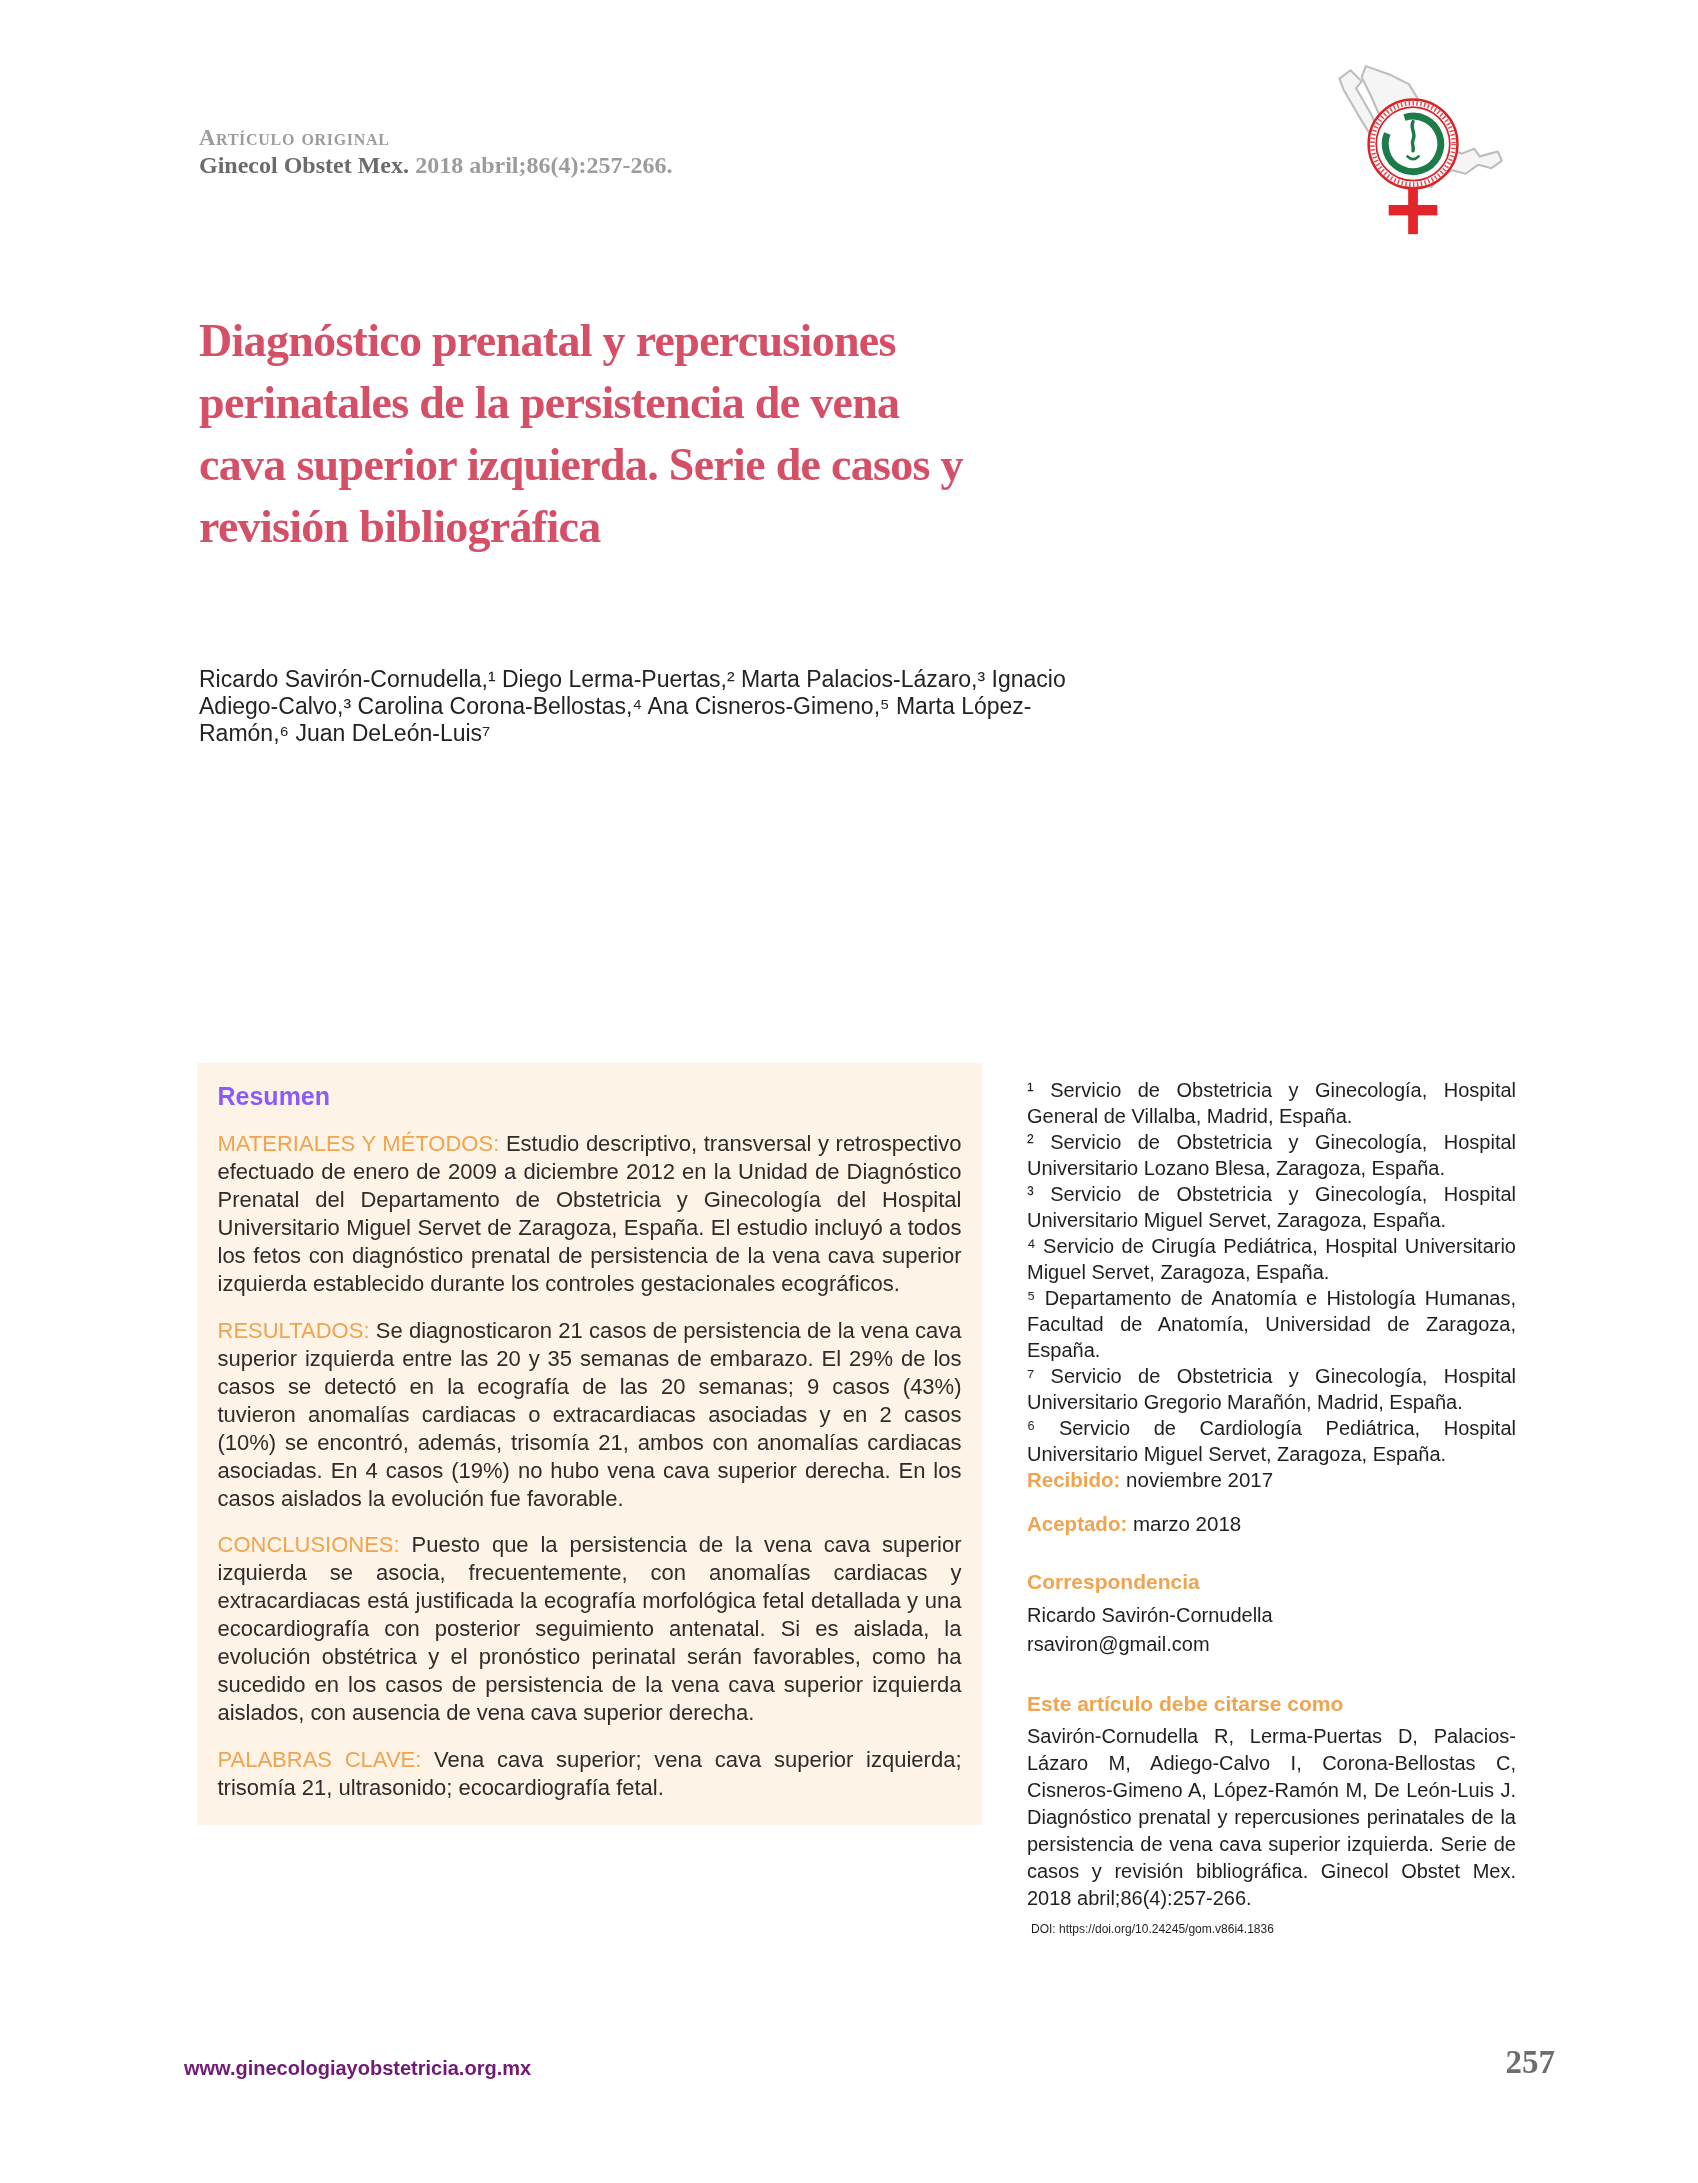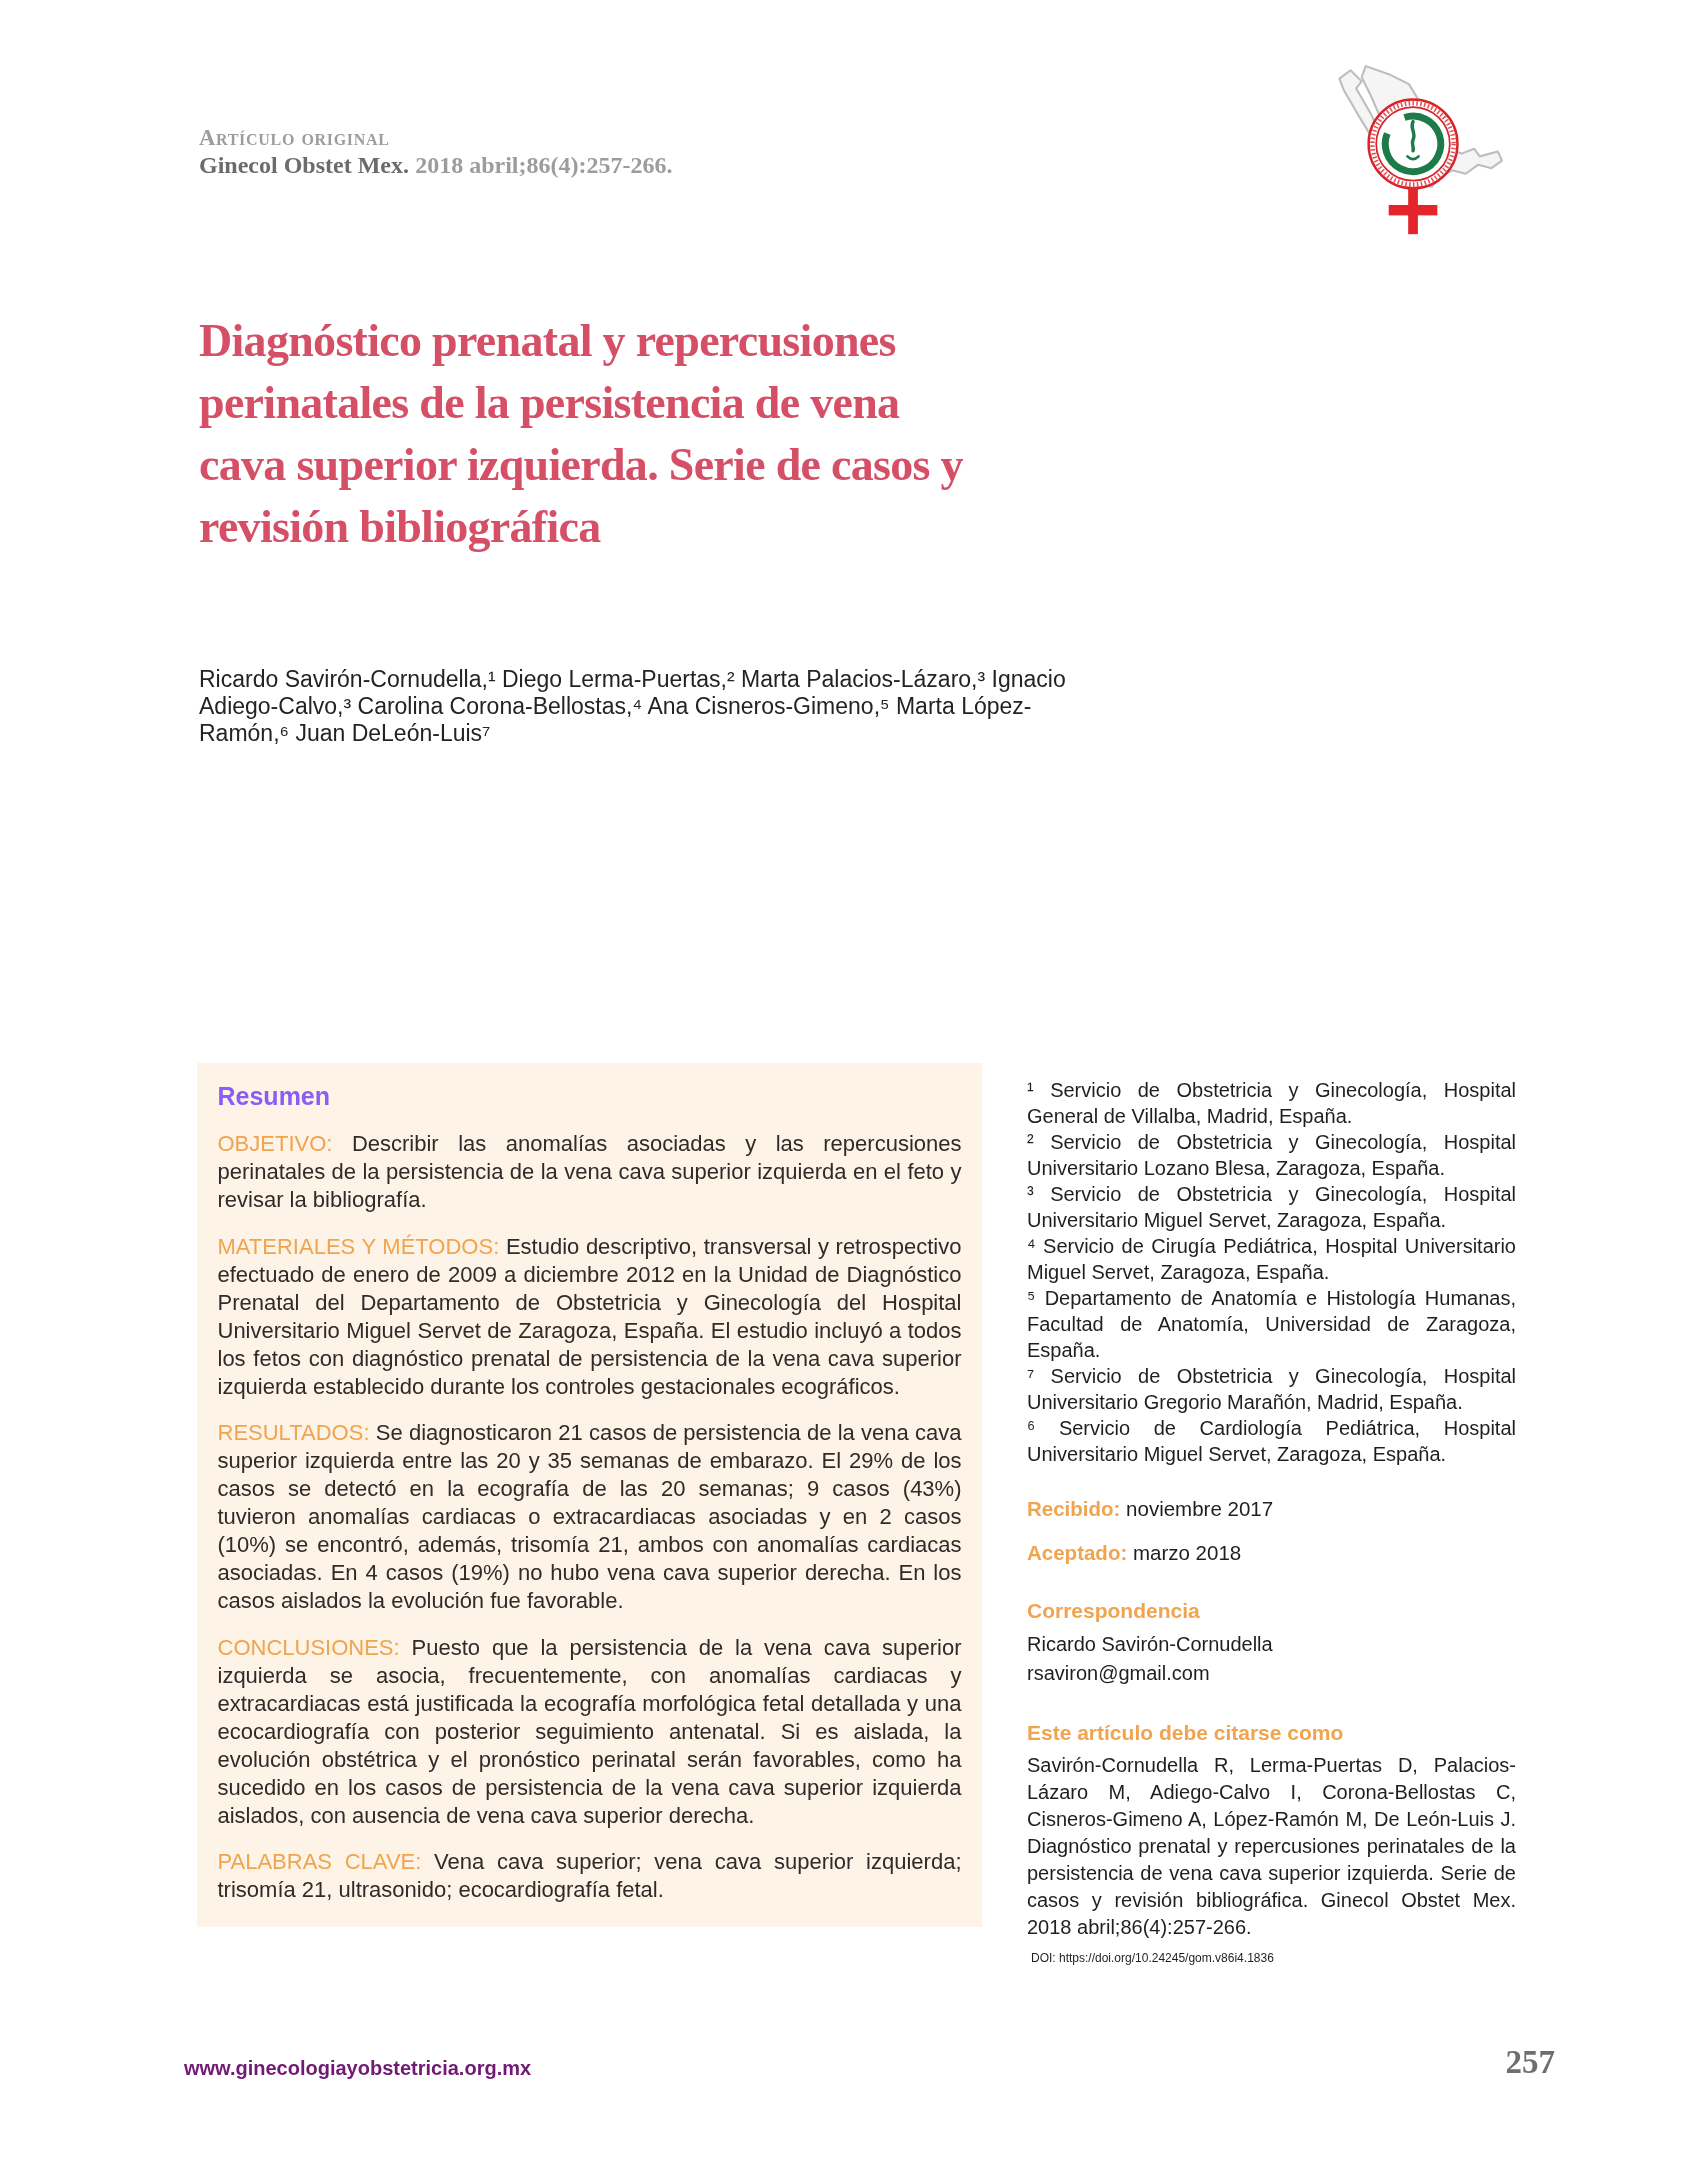--- a/index.html
+++ b/index.html
@@ -20,21 +20,21 @@
   
   .abstract-box{position:absolute;left:197px;top:1063px;width:785px;box-sizing:border-box;padding:19px 20.5px 23px 20.5px;background:#fdf3e7;}
   .abstract-box h2{margin:0 0 19px 0;font-size:25px;font-weight:700;color:#8b5cf6;}
   .abstract-box p{margin:0 0 18.5px 0;font-size:22px;line-height:28px;color:#2f2b28;text-align:justify;}
   .abstract-box p:last-child{margin-bottom:0;}
   .sec-label{color:#f0a44e;}
 
   
   .side{position:absolute;left:1027px;top:1077px;width:489px;color:#1f1f1f;}
   .affil{font-size:20px;line-height:26px;text-align:justify;}
-  .meta-line{font-size:20.5px;line-height:26px;margin-top:29px;}
+  .meta-line{font-size:20.5px;line-height:26px;}
   .meta-line + .meta-line{margin-top:18px;}
   .olabel{color:#f0a44e;font-weight:700;}
   .side h3{margin:33px 0 6.8px 0;font-size:21px;font-weight:700;color:#f0a44e;}
   .corr-line{font-size:20px;line-height:29px;}
   .citation{margin:4.1px 0 0 0;font-size:20px;line-height:27px;text-align:justify;}
   .doi{margin:4px;font-size:12px;line-height:27px;}
 
   
   .site{position:absolute;left:184px;top:2057px;font-size:20px;font-weight:700;color:#701a75;}
   .pageno{position:absolute;left:1466px;top:2044px;width:89px;text-align:right;font-family:"Liberation Serif",serif;font-weight:700;font-size:33px;color:#6e6e6e;}
@@ -69,21 +69,20 @@
       <rect x="113" y="190" width="14" height="68" fill="#e3242b"></rect>
       <rect x="85" y="216" width="70" height="15" fill="#e3242b"></rect>
     </g>
   </svg>
 
   <h1 class="title">Diagnóstico prenatal y repercusiones perinatales de la persistencia de vena cava superior izquierda. Serie de casos y revisión bibliográfica</h1>
   <p class="authors">Ricardo Savirón-Cornudella,¹ Diego Lerma-Puertas,² Marta Palacios-Lázaro,³ Ignacio Adiego-Calvo,³ Carolina Corona-Bellostas,⁴ Ana Cisneros-Gimeno,⁵ Marta López-Ramón,⁶ Juan DeLeón-Luis⁷</p>
 
   <div class="abstract-box">
     <h2>Resumen</h2>
-    <p><span class="sec-label">OBJETIVO:</span> <span>Describir las anomalías asociadas y las repercusiones perinatales de la persistencia de la vena cava superior izquierda en el feto y revisar la bibliografía.</span></p>
     <p><span class="sec-label">MATERIALES Y MÉTODOS:</span> <span>Estudio descriptivo, transversal y retrospectivo efectuado de enero de 2009 a diciembre 2012 en la Unidad de Diagnóstico Prenatal del Departamento de Obstetricia y Ginecología del Hospital Universitario Miguel Servet de Zaragoza, España. El estudio incluyó a todos los fetos con diagnóstico prenatal de persistencia de la vena cava superior izquierda establecido durante los controles gestacionales ecográficos.</span></p>
     <p><span class="sec-label">RESULTADOS:</span> <span>Se diagnosticaron 21 casos de persistencia de la vena cava superior izquierda entre las 20 y 35 semanas de embarazo. El 29% de los casos se detectó en la ecografía de las 20 semanas; 9 casos (43%) tuvieron anomalías cardiacas o extracardiacas asociadas y en 2 casos (10%) se encontró, además, trisomía 21, ambos con anomalías cardiacas asociadas. En 4 casos (19%) no hubo vena cava superior derecha. En los casos aislados la evolución fue favorable.</span></p>
     <p><span class="sec-label">CONCLUSIONES:</span> <span>Puesto que la persistencia de la vena cava superior izquierda se asocia, frecuentemente, con anomalías cardiacas y extracardiacas está justificada la ecografía morfológica fetal detallada y una ecocardiografía con posterior seguimiento antenatal. Si es aislada, la evolución obstétrica y el pronóstico perinatal serán favorables, como ha sucedido en los casos de persistencia de la vena cava superior izquierda aislados, con ausencia de vena cava superior derecha.</span></p>
     <p><span class="sec-label">PALABRAS CLAVE:</span> <span>Vena cava superior; vena cava superior izquierda; trisomía 21, ultrasonido; ecocardiografía fetal.</span></p>
   </div>
 
   <div class="side">
     <div class="affil">¹ Servicio de Obstetricia y Ginecología, Hospital General de Villalba, Madrid, España.</div>
     <div class="affil">² Servicio de Obstetricia y Ginecología, Hospital Universitario Lozano Blesa, Zaragoza, España.</div>
     <div class="affil">³ Servicio de Obstetricia y Ginecología, Hospital Universitario Miguel Servet, Zaragoza, España.</div>

